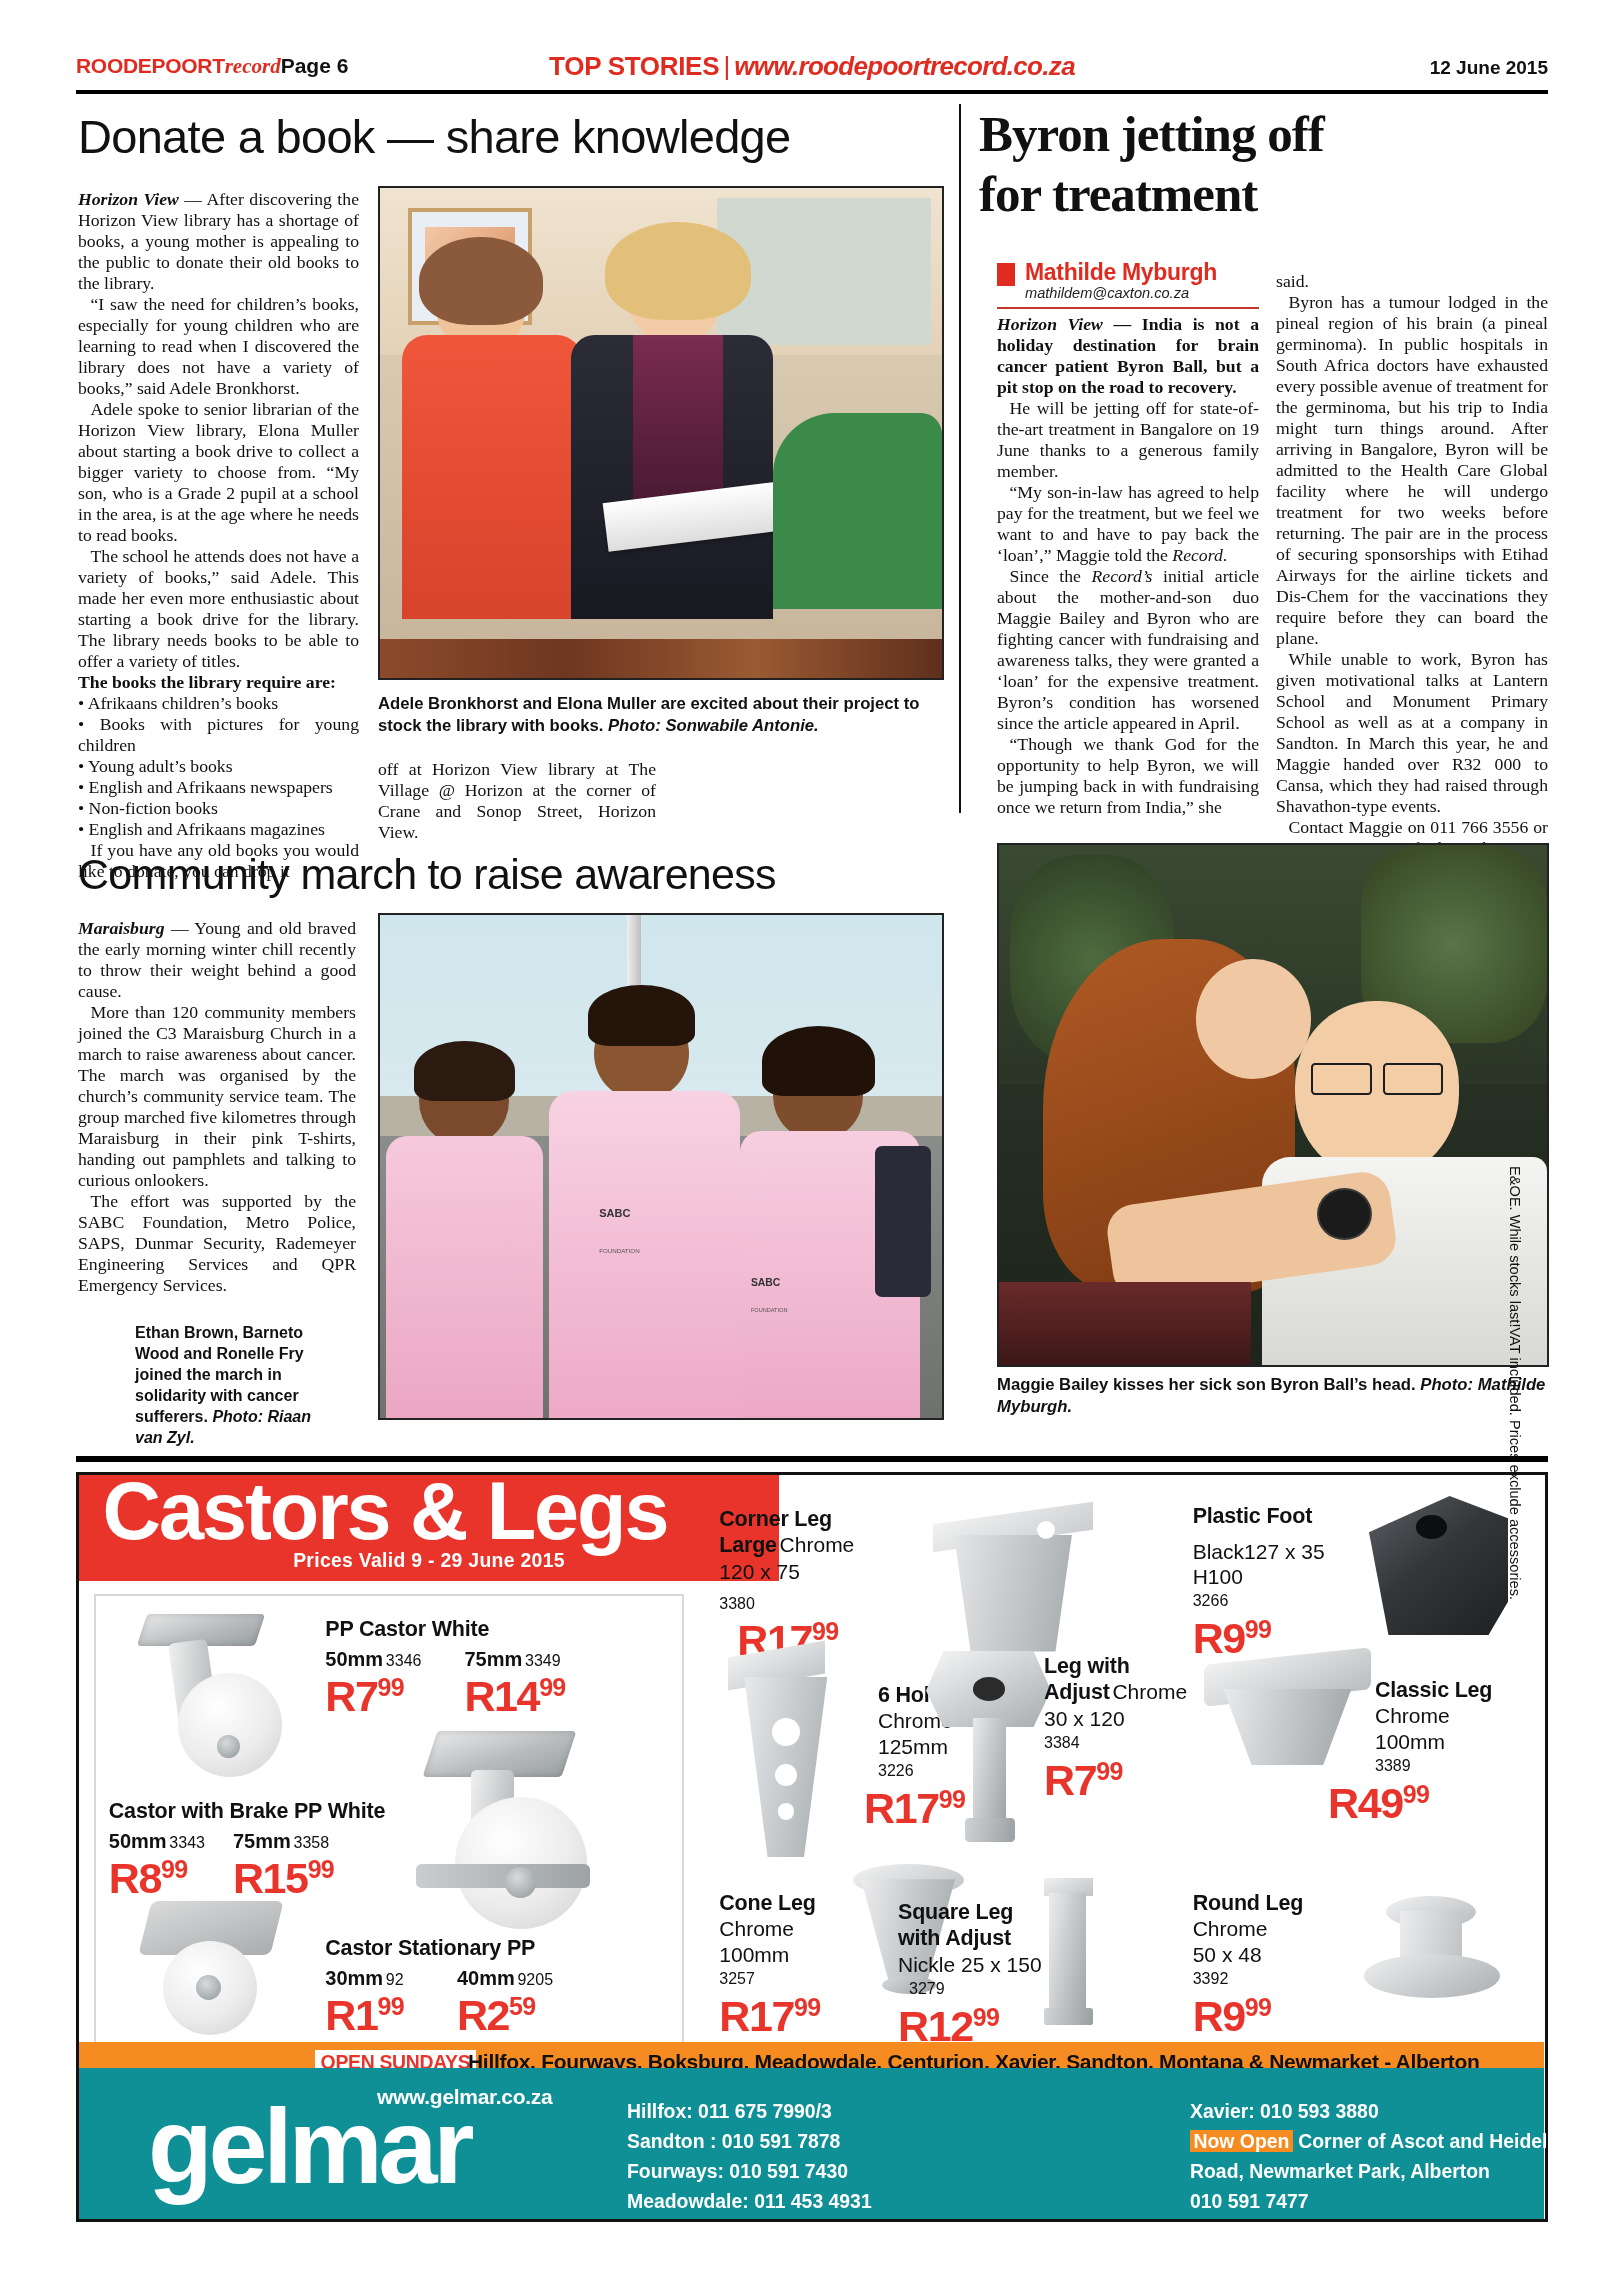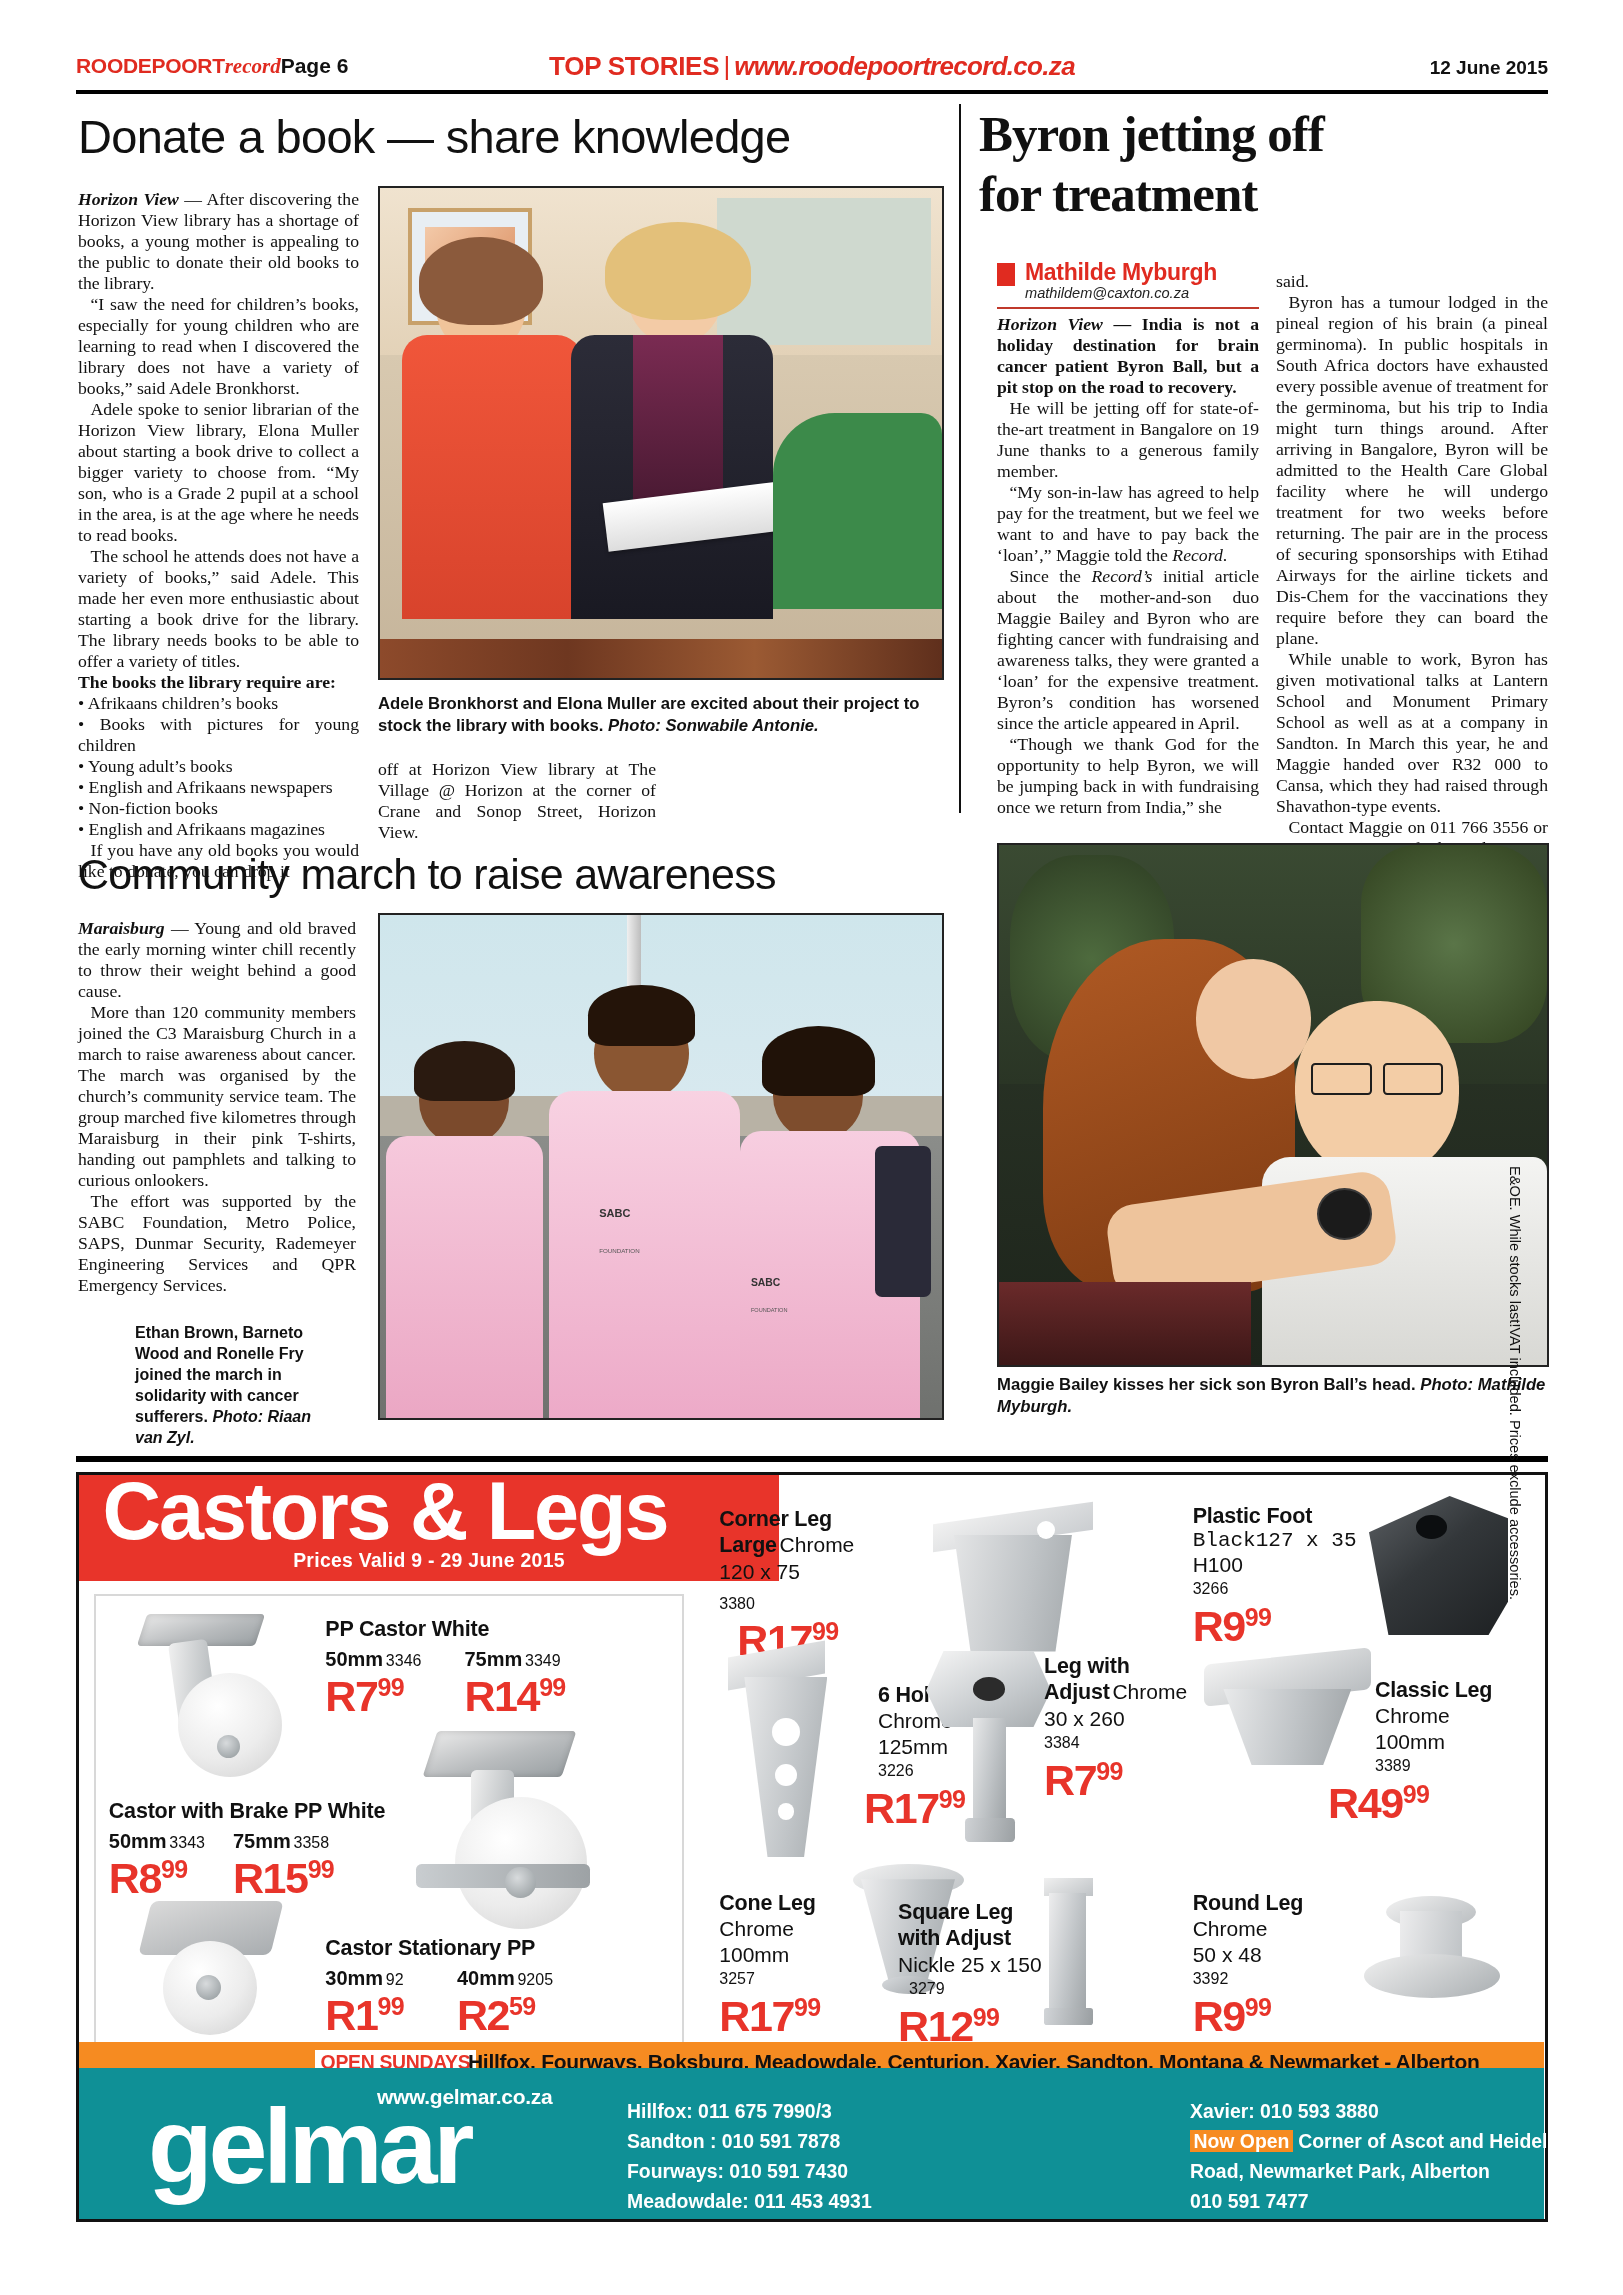--- a/index.html
+++ b/index.html
@@ -455,21 +455,21 @@
         <div style="position:absolute;left:68px;top:26px;width:32px;height:23.6px;border-radius:50%;background:#2b2b2b;"></div>
         <div style="position:absolute;left:68px;top:67px;width:33px;height:104px;background:linear-gradient(100deg,#e8e9ea,#bfc3c6 55%,#9ea3a6);"></div>
         <div style="position:absolute;left:60px;top:167px;width:50px;height:23.6px;background:linear-gradient(100deg,#cfd2d5,#9ba0a3);border-radius:4.2px;"></div>
       </div>
       <div class="pblock" style="left:340px;top:179px;width:174px;">
         <div class="pname">Leg with</div>
         <div style="margin-top:1.4px;">
           <span class="pname">Adjust</span>
           <span class="pdesc">Chrome</span>
         </div>
-        <div class="pdesc" style="margin-top:1.4px;">30 x 260</div>
+        <div class="pdesc" style="margin-top:1.4px;">30 x 120</div>
         <div class="pcode" style="margin-top:2.8px;">3384</div>
         <div class="price" style="margin-top:4.2px;"><span>R7</span><sup>99</sup></div>
       </div>
 
       <div style="position:absolute;left:125px;top:389px;width:160px;height:146px;">
         <div style="position:absolute;left:23.6px;top:0;width:111px;height:32px;background:linear-gradient(150deg,#f2f2f2,#bfc3c6);border-radius:50%;"></div>
         <div style="position:absolute;left:32px;top:15.3px;width:94px;height:104px;background:linear-gradient(100deg,#ededee,#c2c6c9 55%,#a4a9ac);clip-path:polygon(0 0,100% 0,70% 100%,30% 100%);"></div>
         <div style="position:absolute;left:53px;top:112px;width:54px;height:18px;border-radius:50%;background:linear-gradient(150deg,#d8dbde,#9ea3a6);"></div>
       </div>
       <div class="pblock" style="left:15.3px;top:416px;width:160px;">
@@ -491,21 +491,21 @@
         <div class="pdesc" style="margin-top:1.4px;">Nickle 25 x 150</div>
         <div class="pcode" style="margin-top:2.8px;margin-left:11px;">3279</div>
         <div class="price" style="margin-top:4.2px;"><span>R12</span><sup>99</sup></div>
       </div>
     </div>
 
     <div class="ad-right">
 
       <div class="pblock" style="left:9.7px;top:29px;width:180px;">
         <div class="pname">Plastic Foot</div>
-        <div class="pdesc" style="margin-top:0;font-family:Liberation Mono, monospace;">Black127 x 35</div>
+        <div class="pdesc" style="margin-top:11px;">Black127 x 35</div>
         <div class="pdesc" style="margin-top:1.4px;">H100</div>
         <div class="pcode" style="margin-top:2.8px;">3266</div>
         <div class="price" style="margin-top:4.2px;"><span>R9</span><sup>99</sup></div>
       </div>
       <div class="black-foot" style="left:186px;top:21px;width:139px;height:139px;clip-path:polygon(14% 100%,0 26%,58% 0,100% 16%,100% 76%,86% 100%);"></div>
       <div style="position:absolute;left:233px;top:40px;width:30.5px;height:23.6px;border-radius:50%;background:#0c0e10;"></div>
 
       <div style="position:absolute;left:21px;top:174px;width:167px;height:132px;">
         <div style="position:absolute;left:0;top:7px;width:167px;height:42px;background:linear-gradient(160deg,#f2f2f2,#b9bdc0);border-radius:7px;transform:skewY(-6deg);"></div>
         <div style="position:absolute;left:19.4px;top:40px;width:128px;height:76px;background:linear-gradient(100deg,#e9eaeb,#c0c4c7 55%,#9fa4a7);clip-path:polygon(0 0,100% 0,78% 100%,22% 100%);"></div>

